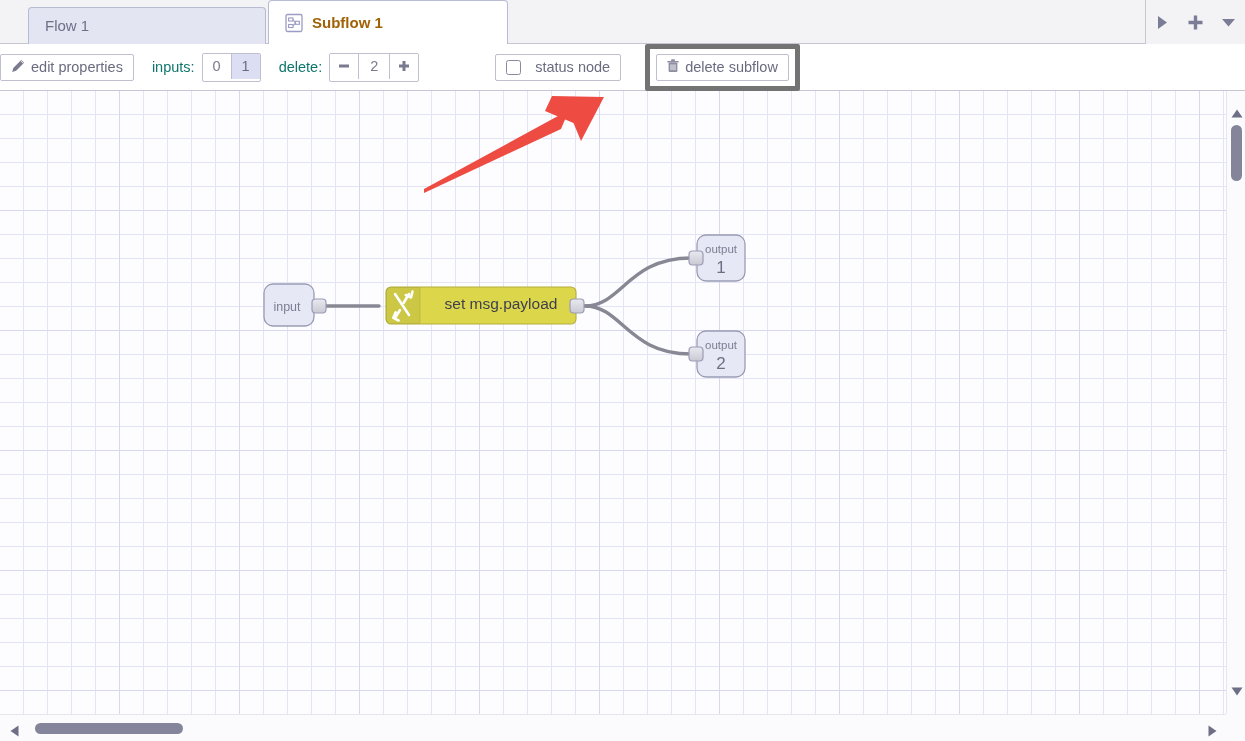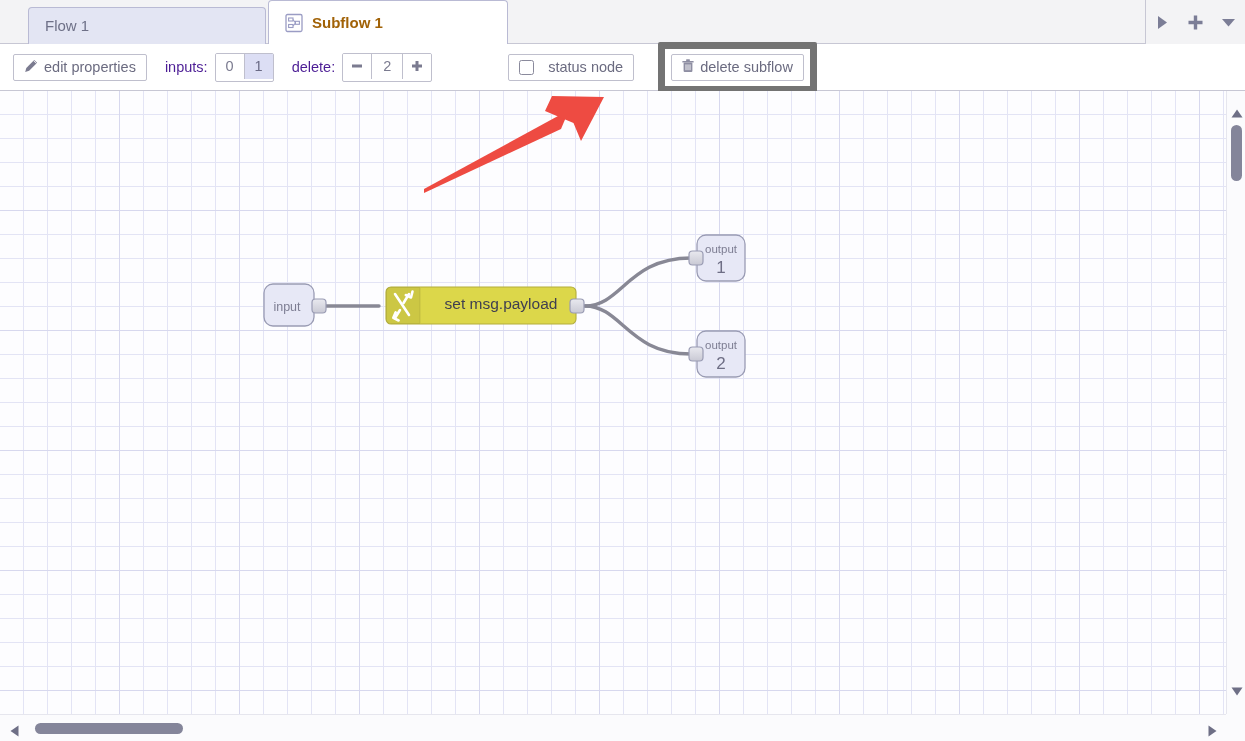--- a/index.html
+++ b/index.html
@@ -51,50 +51,49 @@
     box-sizing:border-box;
   }
   .tbtn{width:26px;height:26px;display:flex;align-items:center;justify-content:center;cursor:pointer;}
 
   
   .subtoolbar{
     position:absolute;left:0;top:44px;width:1245px;height:47px;
     background:#fff;border-bottom:1px solid #c7c7d4;
     box-sizing:border-box;
     display:flex;align-items:center;
-    padding-left:13px;
     font-size:14.5px;
   }
   .tb-btn{
     height:27px;box-sizing:border-box;
     display:inline-flex;align-items:center;gap:6px;
     padding:0 10px;
     border:1px solid #bfbfcd;border-radius:2px;
     background:#fff;color:#6b6b80;font-size:14.5px;
     cursor:pointer;white-space:nowrap;
   }
-  .tb-label{color:#4c1d95;margin-left:18px;margin-right:7px;font-size:14.5px;}
+  .tb-label{color:#0f766e;margin-left:18px;margin-right:7px;font-size:14.5px;}
   .segmented{display:inline-flex;height:27px;border:1px solid #bfbfcd;border-radius:2px;overflow:hidden;}
   .seg{
     width:28px;height:25px;display:flex;align-items:center;justify-content:center;
     background:#fff;color:#7b7b90;font-size:14.5px;cursor:pointer;
   }
   .seg + .seg{border-left:1px solid #bfbfcd;}
   .seg.on{background:#dcdef4;color:#6a6a85;}
   .stepper{display:inline-flex;height:27px;border:1px solid #bfbfcd;border-radius:2px;overflow:hidden;}
   .step-btn{width:28px;height:25px;display:flex;align-items:center;justify-content:center;background:#fff;cursor:pointer;}
   .step-val{width:30px;height:25px;display:flex;align-items:center;justify-content:center;background:#fff;color:#7b7b90;font-size:14.5px;border-left:1px solid #bfbfcd;border-right:1px solid #bfbfcd;}
   .chk-btn{margin-left:76px;gap:14px;}
   .chkbox{
     width:13px;height:13px;border:1.6px solid #8a8a9c;border-radius:2.5px;background:#fff;
     display:inline-block;flex:0 0 auto;
   }
   .danger-wrap{
     margin-left:24px;
-    border:7px solid #737373;border-radius:2px;
+    border:5px solid #737373;border-radius:2px;
     padding:5px 6px 5px 6px;
     display:inline-flex;
   }
 
   
   .canvas-clip{
     position:absolute;left:0;top:91px;width:1226px;height:623px;
     overflow:hidden;background:#fdfdff;
   }
   .grid{

